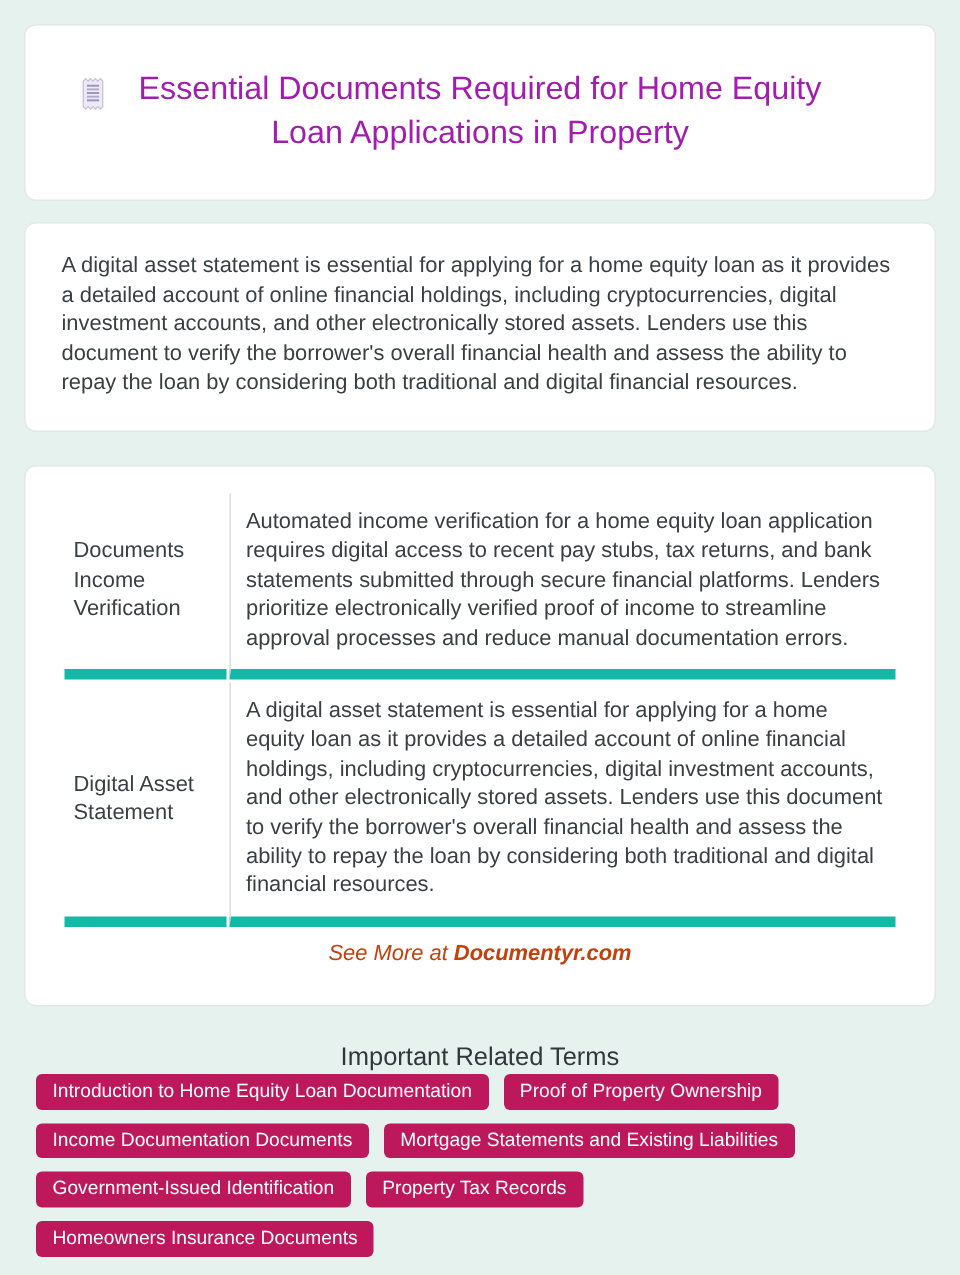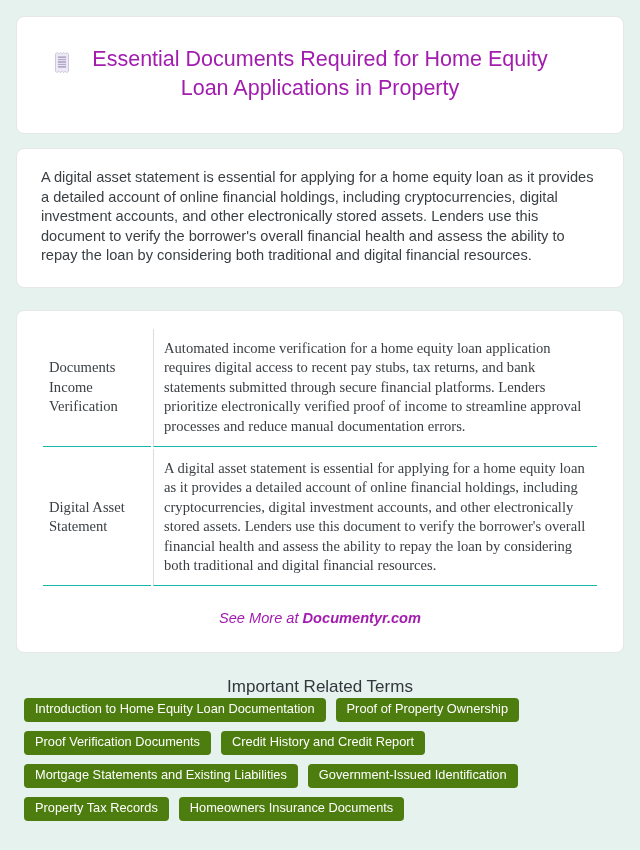--- a/index.html
+++ b/index.html
@@ -62,57 +62,56 @@
   }
   table.terms-table {
     width: 100%;
     border-collapse: separate;
     border-spacing: 2px;
     font-size: 14.6px;
     line-height: 19.4px;
     color: #3a3f43;
   }
   table.terms-table td {
-    border-bottom: 1px solid #14b8a6;
-    font-family: Liberation Serif, serif;
+    border-bottom: 7px solid #14b8a6;
   }
   td.term-cell {
     width: 96px;
     vertical-align: middle;
     padding: 10px 6px 10px 6px;
   }
   td.desc-cell {
     border-left: 1px solid #dcdcdc;
     vertical-align: middle;
     padding: 10px 4px 10px 10px;
   }
   .see-more {
-    margin-top: 22px;
+    margin-top: 8px;
     text-align: center;
     font-style: italic;
     font-size: 14.6px;
-    color: #a21caf;
+    color: #c2410c;
   }
   .see-more b { font-weight: 700; }
   
   .related-heading {
     margin: 24px 0 1px;
     text-align: center;
     font-size: 17px;
     font-weight: 500;
     color: #32373b;
   }
   .tags {
     display: flex;
     flex-wrap: wrap;
     gap: 9px 10px;
     padding: 0 8px;
   }
   .tag {
-    background: #4d7c0f;
+    background: #be185d;
     color: #ffffff;
     border: none;
     border-radius: 4px;
     padding: 5px 11px 6px;
     font-size: 12.8px;
     font-family: "Liberation Sans", sans-serif;
     line-height: 1;
     cursor: pointer;
     white-space: nowrap;
   }
@@ -154,22 +153,21 @@
       </tbody>
     </table>
     <div class="see-more"><span>See More at </span><b>Documentyr.com</b></div>
   </div>
 
   <div class="related-heading">Important Related Terms</div>
 
   <div class="tags">
     <button class="tag">Introduction to Home Equity Loan Documentation</button>
     <button class="tag">Proof of Property Ownership</button>
-    <button class="tag">Proof Verification Documents</button>
-    <button class="tag">Credit History and Credit Report</button>
+    <button class="tag">Income Documentation Documents</button>
     <button class="tag">Mortgage Statements and Existing Liabilities</button>
     <button class="tag">Government-Issued Identification</button>
     <button class="tag">Property Tax Records</button>
     <button class="tag">Homeowners Insurance Documents</button>
 
   </div>
 
 </div>
 
 </body></html>

